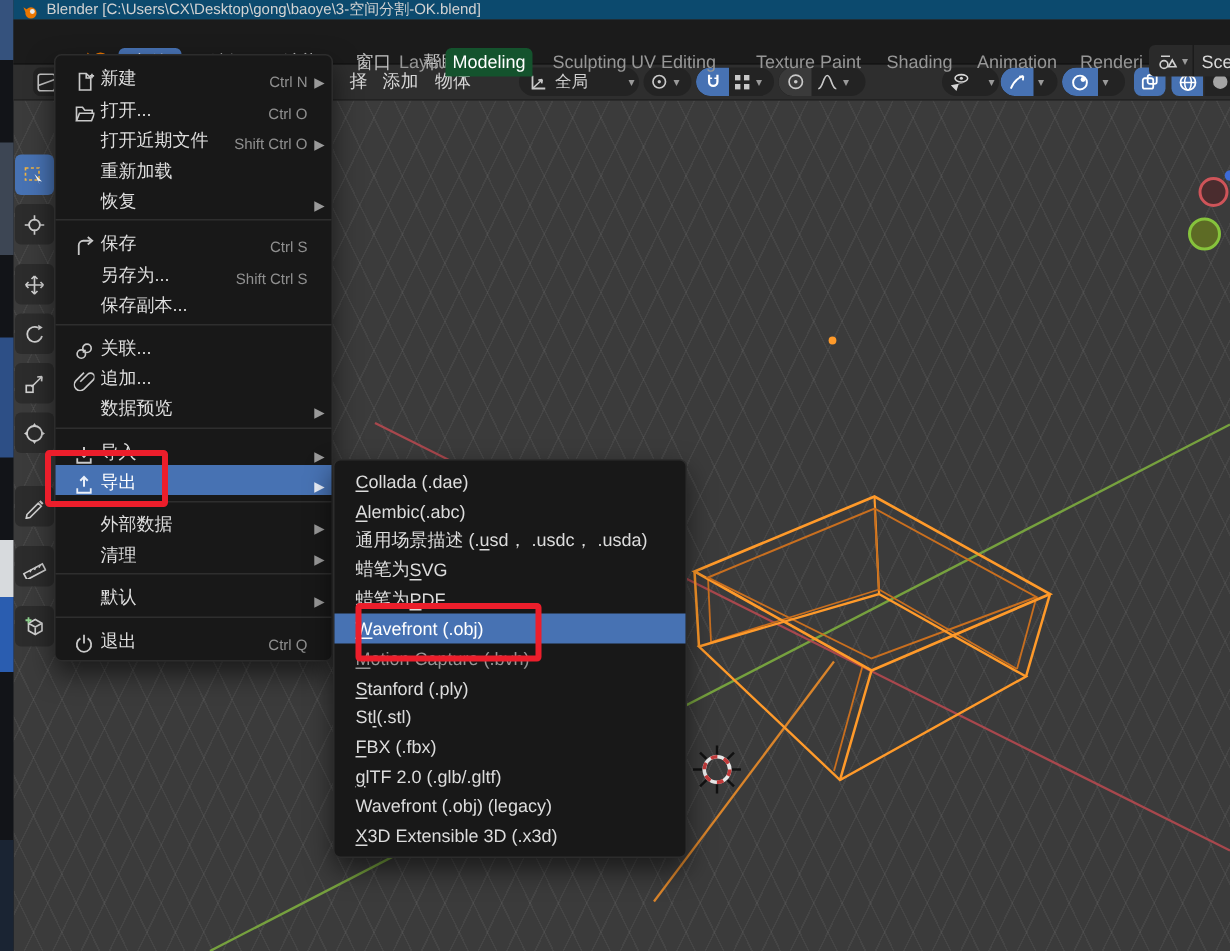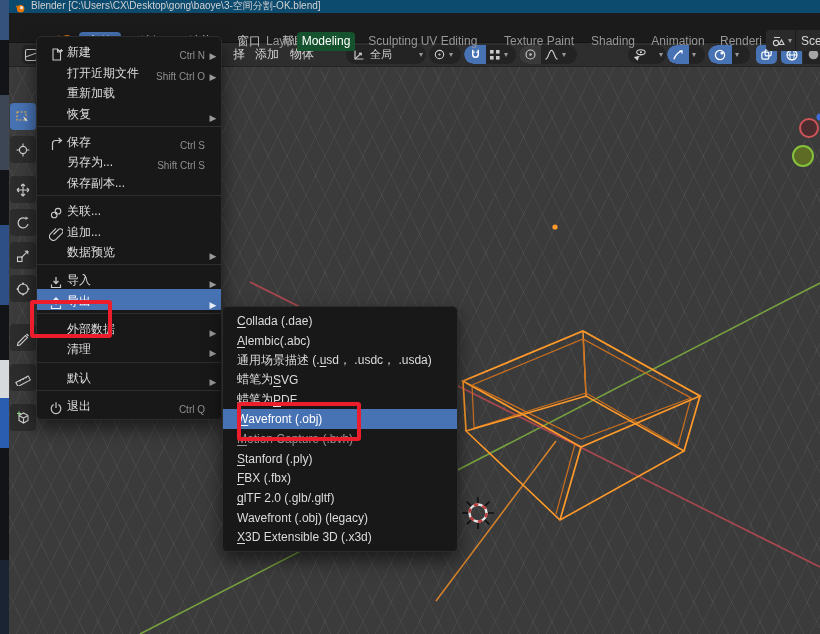--- a/index.html
+++ b/index.html
@@ -281,20 +281,31 @@
           <svg width="14" height="14" viewBox="0 0 14 14">
             <path d="M4 2 h4.5 l3 3 v8 H4 Z M8.5 2 v3 h3" fill="none" stroke="currentColor" stroke-width="1.1"></path>
             <path d="M10.8 3.6 h3 M12.3 2.1 v3" stroke="currentColor" stroke-width="1.1"></path>
           </svg>
         </span>
         <span class="lbl">新建</span>
         <span class="sc">Ctrl N</span>
         <span class="arrow">▶</span>
       </div>
       <div class="mi">
+        <span class="ic">
+          <svg width="14" height="14" viewBox="0 0 14 14">
+            <path d="M2 12.5 V3.5 h4 l1.5 2 h5 v2" fill="none" stroke="currentColor" stroke-width="1.1"></path>
+            <path d="M2 12.5 L4 7.5 h10 l-2 5 Z" fill="none" stroke="currentColor" stroke-width="1.1"></path>
+          </svg>
+        </span>
+        <span class="lbl">打开...</span>
+        <span class="sc">Ctrl O</span>
+        <span class="arrow"></span>
+      </div>
+      <div class="mi">
         <span class="ic"></span>
         <span class="lbl">打开近期文件</span>
         <span class="sc">Shift Ctrl O</span>
         <span class="arrow">▶</span>
       </div>
       <div class="mi">
         <span class="ic"></span>
         <span class="lbl">重新加载</span>
         <span class="sc"></span>
         <span class="arrow"></span>
@@ -428,20 +439,21 @@
     </div>
   <div id="export-menu" class="menu-panel">
       <div class="smi"><u>C</u>ollada (.dae)</div>
       <div class="smi"><u>A</u>lembic(.abc)</div>
       <div class="smi">通用场景描述 (.<u>u</u>sd， .usdc， .usda)</div>
       <div class="smi">蜡笔为<u>S</u>VG</div>
       <div class="smi">蜡笔为<u>P</u>DF</div>
       <div class="smi hl"><u>W</u>avefront (.obj)</div>
       <div class="smi dim"><u>M</u>otion Capture (.bvh)</div>
       <div class="smi"><u>S</u>tanford (.ply)</div>
+      <div class="smi">St<u>l</u> (.stl)</div>
       <div class="smi"><u>F</u>BX (.fbx)</div>
       <div class="smi"><u>g</u>lTF 2.0 (.glb/.gltf)</div>
       <div class="smi">Wavefront (.obj) (legacy)</div>
       <div class="smi"><u>X</u>3D Extensible 3D (.x3d)</div>
     </div>
 
   <div class="redbox" style="left:30px;top:300px;width:74px;height:30px"></div>
   <div class="redbox" style="left:237px;top:402px;width:116px;height:31px"></div>
 
 

